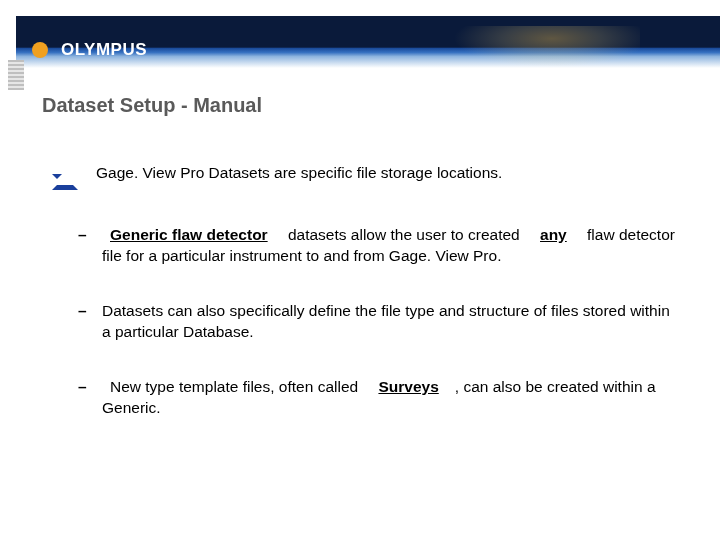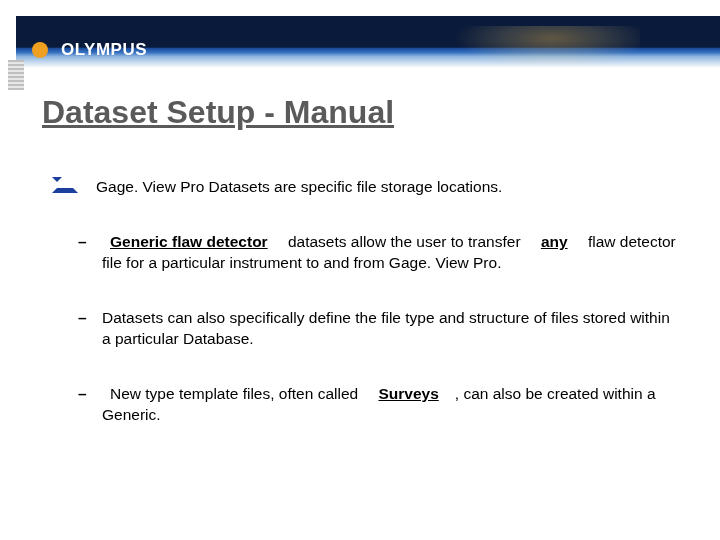--- a/index.html
+++ b/index.html
@@ -49,35 +49,34 @@
   .side-band {
     position: absolute;
     left: 0; top: 52px;
     width: 7px; height: 30px;
     background: repeating-linear-gradient(0deg, #bfbfbf 0 2px, #e6e6e6 2px 4px);
   }
   .content {
     padding: 12px 18px 12px 18px;
   }
   .title {
-    font-size: 32px;
+    font-size: 20px;
     color: #5a5a5a;
     font-weight: 700;
     margin: 6px 0 14px 0;
-    text-decoration: underline;
   }
   .bullets {
     font-size: 15.5px;
     color: #000000;
     line-height: 1.35;
   }
   .b1 {
     display: flex;
-    align-items: flex-start;
-    margin: 0 0 2px 0;
+    align-items: flex-end;
+    margin: 0 0 9px 0;
   }
   .diamond {
     width: 0; height: 0;
     border: 5px solid transparent;
     border-bottom-color: #1a3f9c;
     position: relative;
     top: -2px;
     margin: 0 10px 0 2px;
     flex: 0 0 auto;
   }
@@ -125,21 +124,21 @@
   <div class="bullets">
 
     <div class="b1">
       <span class="diamond"></span>
       <span class="b1-text">Gage. View Pro Datasets are specific file storage locations.</span>
     </div>
 
     <div class="sub">
       <span class="dash">–</span>
       <span class="sub-text">
-        <span class="bold">Generic flaw detector</span><span> datasets allow the user to transfer </span><span class="bold">any</span><span> flaw detector file for a particular instrument to and from Gage. View Pro.</span>
+        <span class="bold">Generic flaw detector</span><span> datasets allow the user to created </span><span class="bold">any</span><span> flaw detector file for a particular instrument to and from Gage. View Pro.</span>
       </span>
     </div>
 
     <div class="sub">
       <span class="dash">–</span>
       <span class="sub-text">Datasets can also specifically define the file type and structure of files stored within a particular Database.</span>
     </div>
 
     <div class="sub">
       <span class="dash">–</span>

